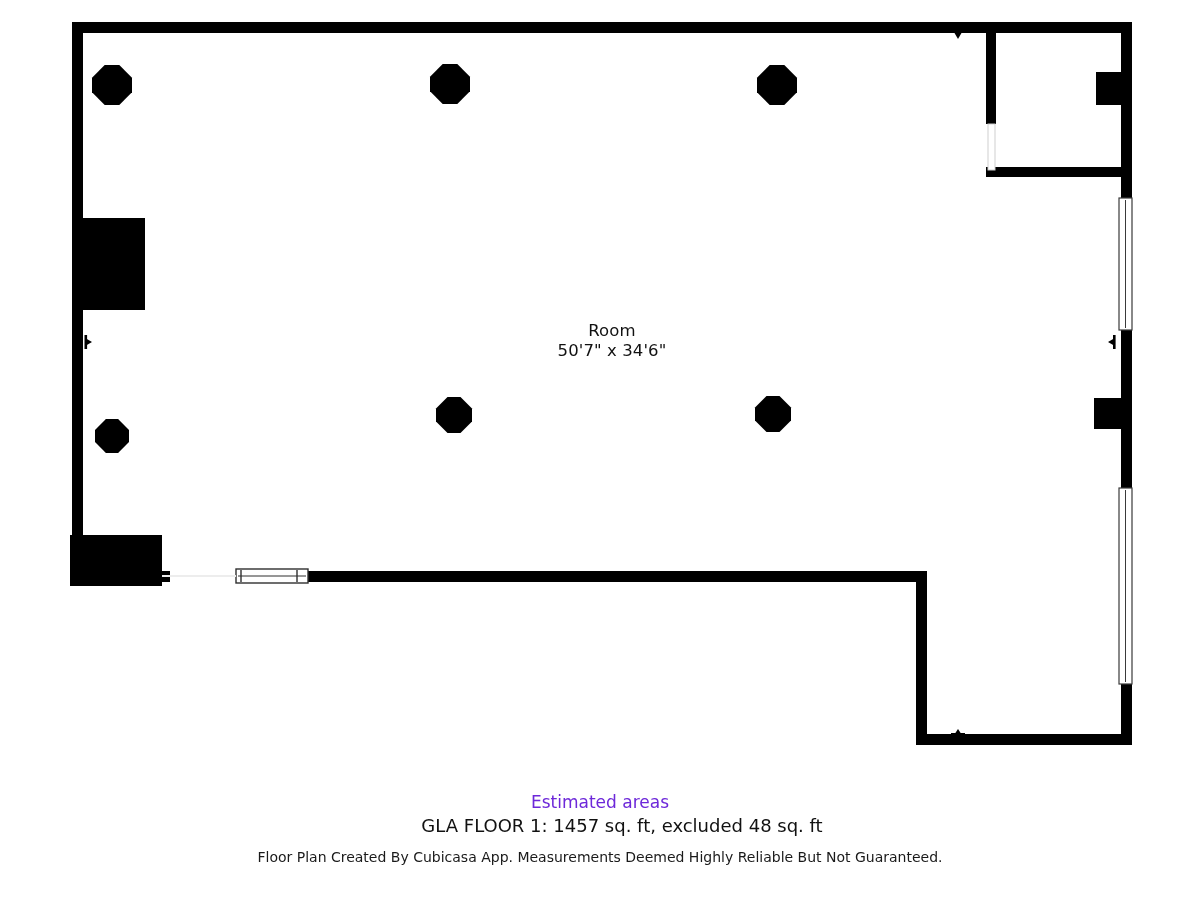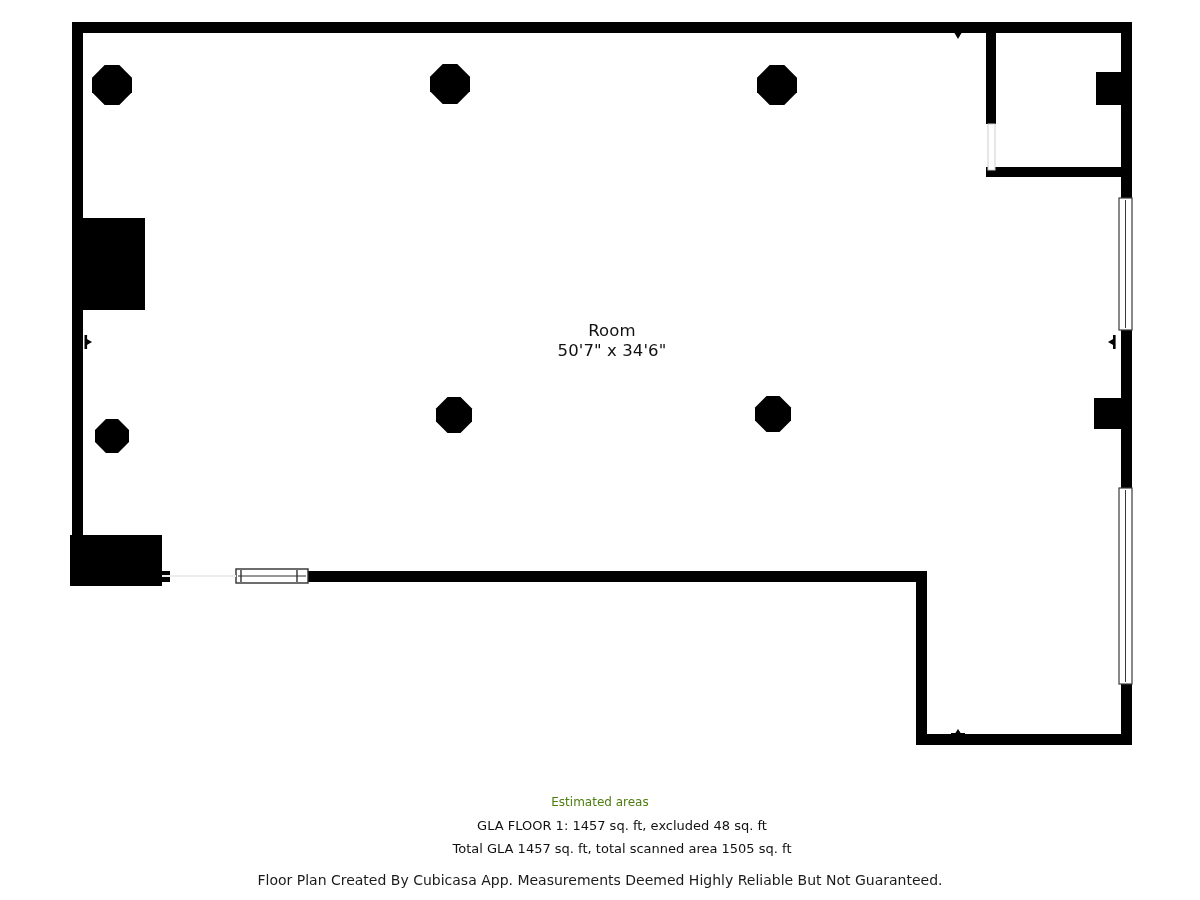--- a/index.html
+++ b/index.html
@@ -52,26 +52,26 @@
     letter-spacing: 0.1px;
   }
   #footer {
     position: absolute;
     left: 0;
     top: 790px;
     width: 1200px;
     text-align: center;
   }
   #footer .est-title {
-    font-size: 12px;
+    font-size: 17px;
     line-height: 24px;
-    color: #4d7c0f;
+    color: #6d28d9;
   }
   #footer .est-line {
-    font-size: 13px;
+    font-size: 18px;
     line-height: 23px;
     color: #111111;
     margin-left: 44px;
   }
   #footer .disclaimer {
     margin-top: 13px;
     font-size: 14px;
     line-height: 14px;
     color: #1a1a1a;
   }
@@ -179,17 +179,16 @@
     </g>
 
   </svg>
 
   <div class="room-name">Room</div>
   <div class="room-dims">50'7" x 34'6"</div>
 
   <div id="footer">
     <div class="est-title">Estimated areas</div>
     <div class="est-line">GLA FLOOR 1: 1457 sq. ft, excluded 48 sq. ft</div>
-    <div class="est-line">Total GLA 1457 sq. ft, total scanned area 1505 sq. ft</div>
     <div class="disclaimer">Floor Plan Created By Cubicasa App. Measurements Deemed Highly Reliable But Not Guaranteed.</div>
   </div>
 
 </div>
 
 </body></html>

